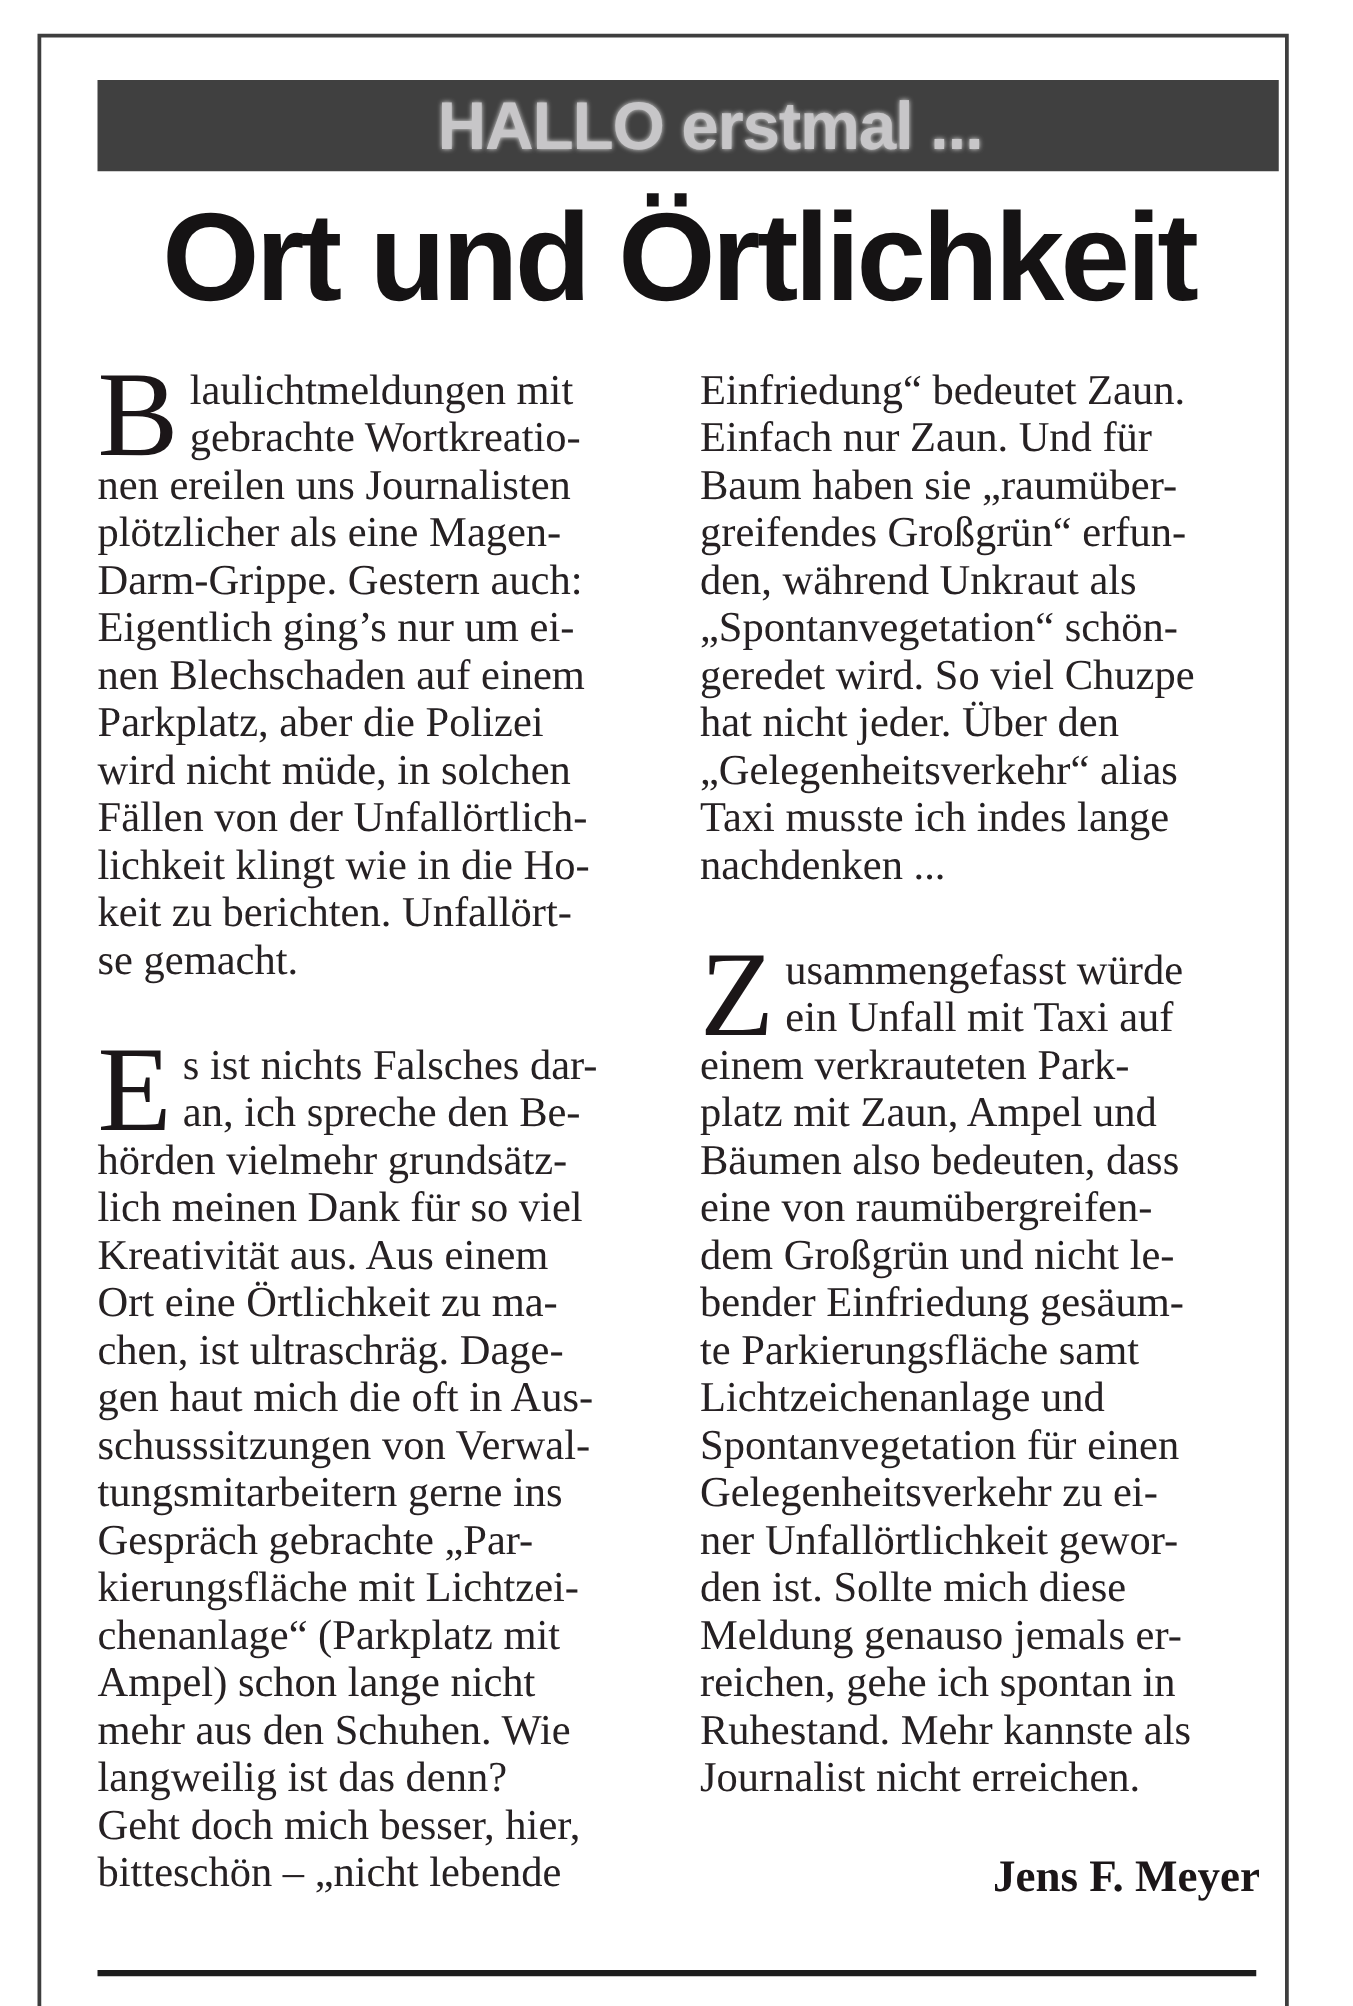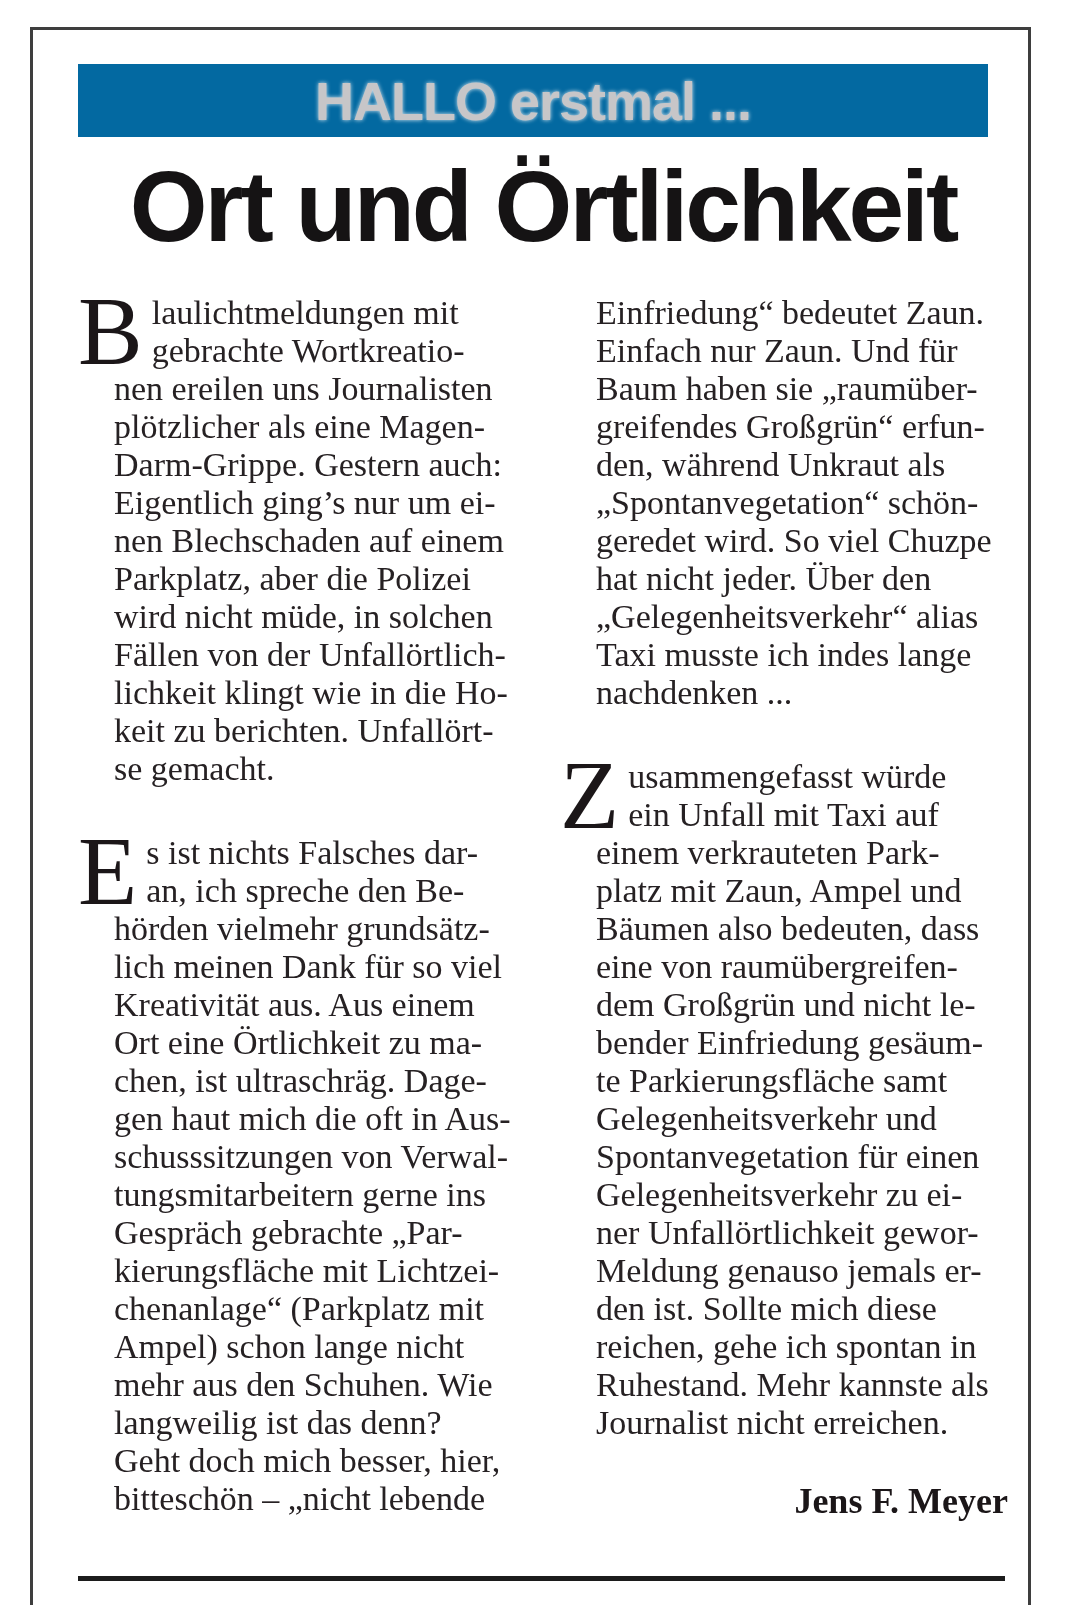--- a/index.html
+++ b/index.html
@@ -45,21 +45,20 @@
     margin-top: 33px;
   }
   .col { width: 448px; }
   .para { margin: 0; }
   .para + .para { margin-top: 46px; }
   .line {
     font-size: 34px;
     line-height: 38px;
     color: #262123;
     white-space: nowrap;
-    margin-left: 36px;
   }
   .dropcap {
     float: left;
     font-size: 97px;
     line-height: 76px;
     height: 76px;
     padding-right: 9px;
     color: #1b1618;
   }
   .byline {
@@ -74,21 +73,21 @@
     margin-top: 56px;
     width: 927px;
     height: 5px;
     background: #1c1c1c;
   }
 </style>
 </head>
 <body>
 
 <div class="frame">
-  <div class="banner" style="background: #0369a1; color: rgb(199, 198, 200);">
+  <div class="banner" style="background: #404040; color: rgb(199, 198, 200); padding-left: 35px;">
     <span>HALLO erstmal ...</span>
   </div>
   <h1 class="headline">Ort und Örtlichkeit</h1>
   <div class="cols">
     <div class="col">
         <div class="para">
           <span class="dropcap">B</span>
           <div class="line">laulichtmeldungen mit</div>
           <div class="line">gebrachte Wortkreatio-</div>
           <div class="line">nen ereilen uns Journalisten</div>
@@ -143,26 +142,26 @@
           <span class="dropcap">Z</span>
           <div class="line">usammengefasst würde</div>
           <div class="line">ein Unfall mit Taxi auf</div>
           <div class="line">einem verkrauteten Park-</div>
           <div class="line">platz mit Zaun, Ampel und</div>
           <div class="line">Bäumen also bedeuten, dass</div>
           <div class="line">eine von raumübergreifen-</div>
           <div class="line">dem Großgrün und nicht le-</div>
           <div class="line">bender Einfriedung gesäum-</div>
           <div class="line">te Parkierungsfläche samt</div>
-          <div class="line">Gelegenheitsverkehr und</div>
+          <div class="line">Lichtzeichenanlage und</div>
           <div class="line">Spontanvegetation für einen</div>
           <div class="line">Gelegenheitsverkehr zu ei-</div>
           <div class="line">ner Unfallörtlichkeit gewor-</div>
+          <div class="line">den ist. Sollte mich diese</div>
           <div class="line">Meldung genauso jemals er-</div>
-          <div class="line">den ist. Sollte mich diese</div>
           <div class="line">reichen, gehe ich spontan in</div>
           <div class="line">Ruhestand. Mehr kannste als</div>
           <div class="line">Journalist nicht erreichen.</div>
         </div>
         <div class="byline">Jens F. Meyer</div>
     </div>
   </div>
   <div class="rule"></div>
 </div>
 

